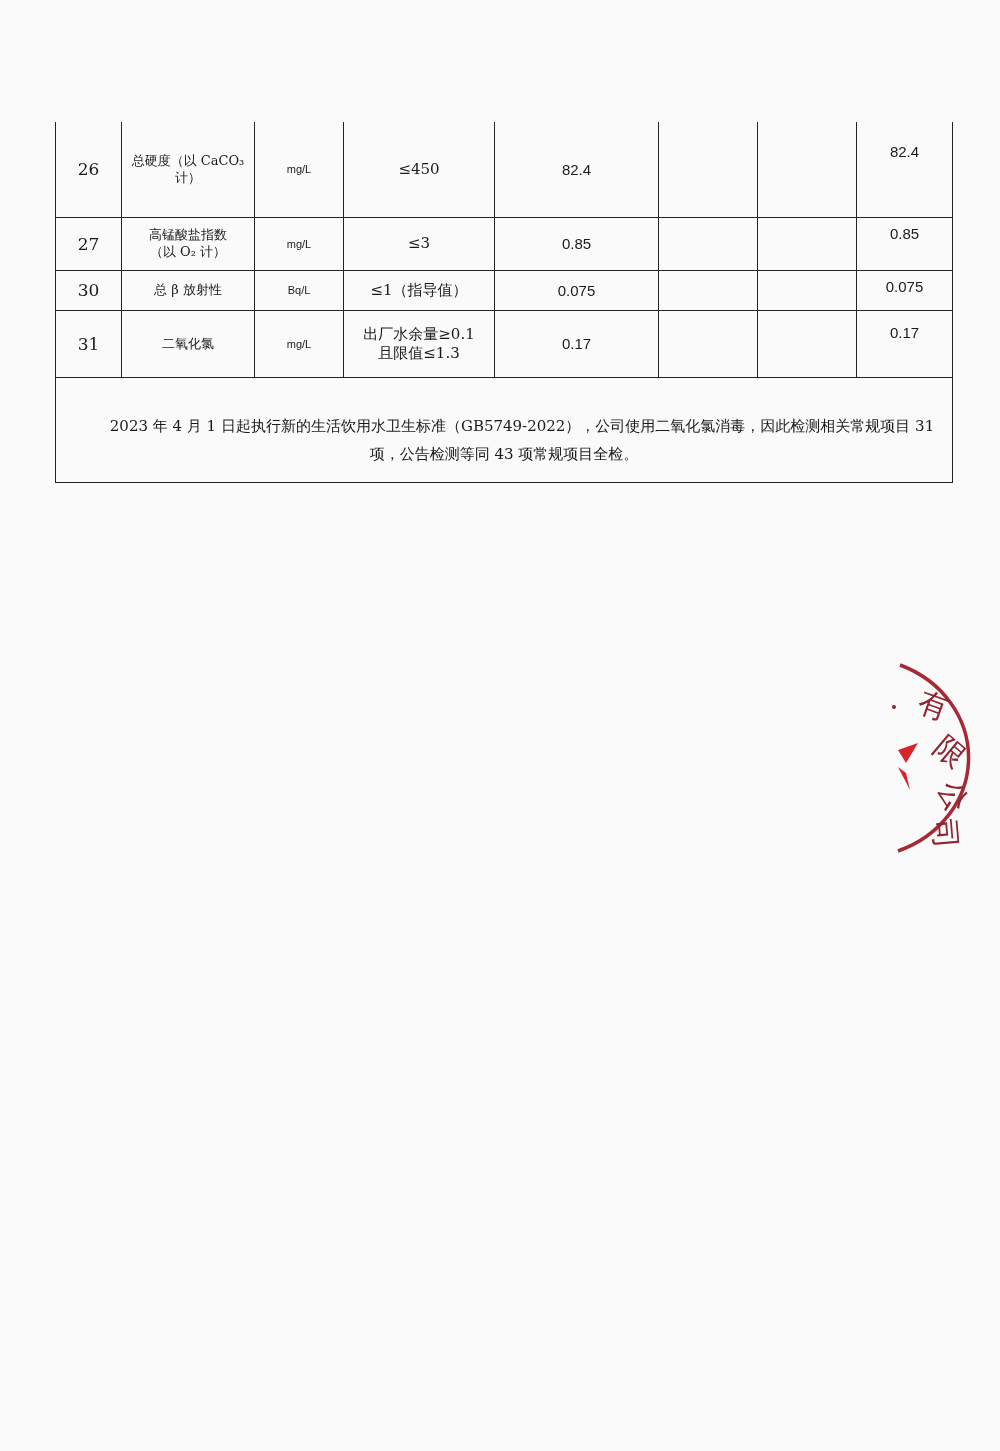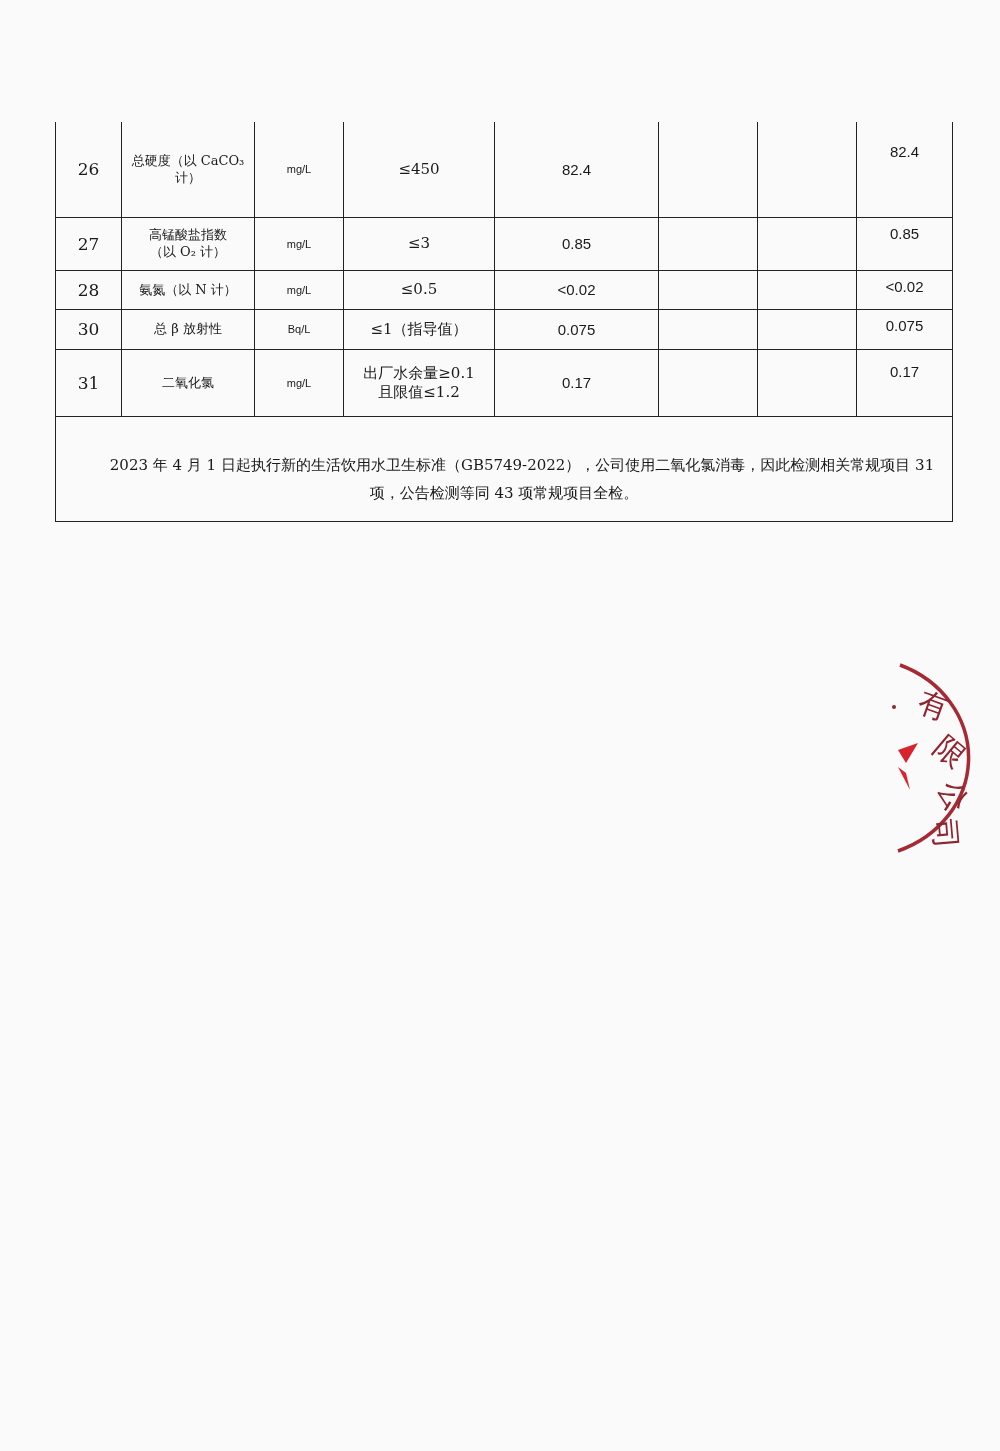--- a/index.html
+++ b/index.html
@@ -87,47 +87,37 @@
           <span>高锰酸盐指数</span>
           <span>（以 O₂ 计）</span>
         </td>
         <td class="c-unit">mg/L</td>
         <td class="c-limit">≤3</td>
         <td class="c-val">0.85</td>
         <td class="c-empty1"></td>
         <td class="c-empty2"></td>
         <td class="c-final">0.85</td>
       </tr>
-      <tr class="r28">
-        <td class="c-no">28</td>
-        <td class="c-item">氨氮（以 N 计）</td>
-        <td class="c-unit">mg/L</td>
-        <td class="c-limit">≤0.5</td>
-        <td class="c-val">&lt;0.02</td>
-        <td class="c-empty1"></td>
-        <td class="c-empty2"></td>
-        <td class="c-final">&lt;0.02</td>
-      </tr>
       <tr class="r30">
         <td class="c-no">30</td>
         <td class="c-item">总 β 放射性</td>
         <td class="c-unit">Bq/L</td>
         <td class="c-limit">≤1（指导值）</td>
         <td class="c-val">0.075</td>
         <td class="c-empty1"></td>
         <td class="c-empty2"></td>
         <td class="c-final">0.075</td>
       </tr>
       <tr class="r31">
         <td class="c-no">31</td>
         <td class="c-item">二氧化氯</td>
         <td class="c-unit">mg/L</td>
         <td class="c-limit stacked">
           <span>出厂水余量≥0.1</span>
-          <span>且限值≤1.2</span>
+          <span>且限值≤1.3</span>
         </td>
         <td class="c-val">0.17</td>
         <td class="c-empty1"></td>
         <td class="c-empty2"></td>
         <td class="c-final">0.17</td>
       </tr>
       <tr class="rnote">
         <td colspan="8">
           <div class="note-text">2023 年 4 月 1 日起执行新的生活饮用水卫生标准（GB5749-2022），公司使用二氧化氯消毒，因此检测相关常规项目 31 项，公告检测等同 43 项常规项目全检。</div>
         </td>

